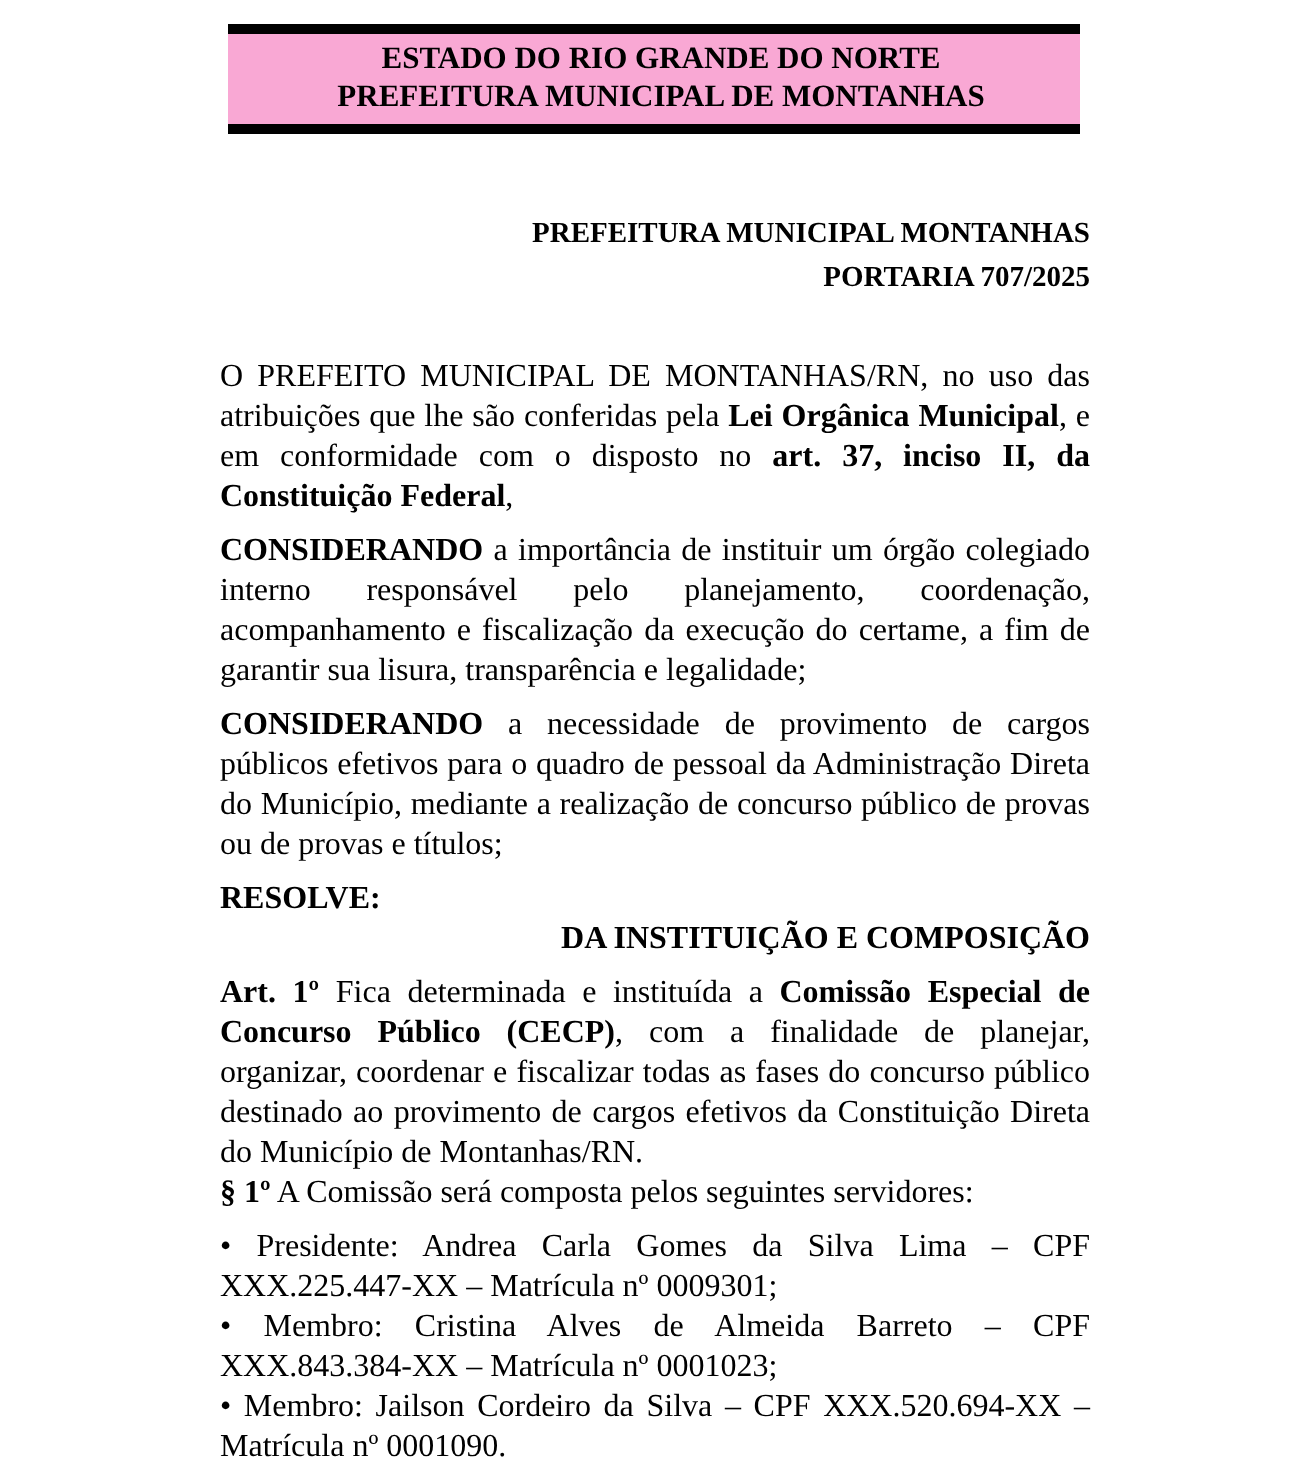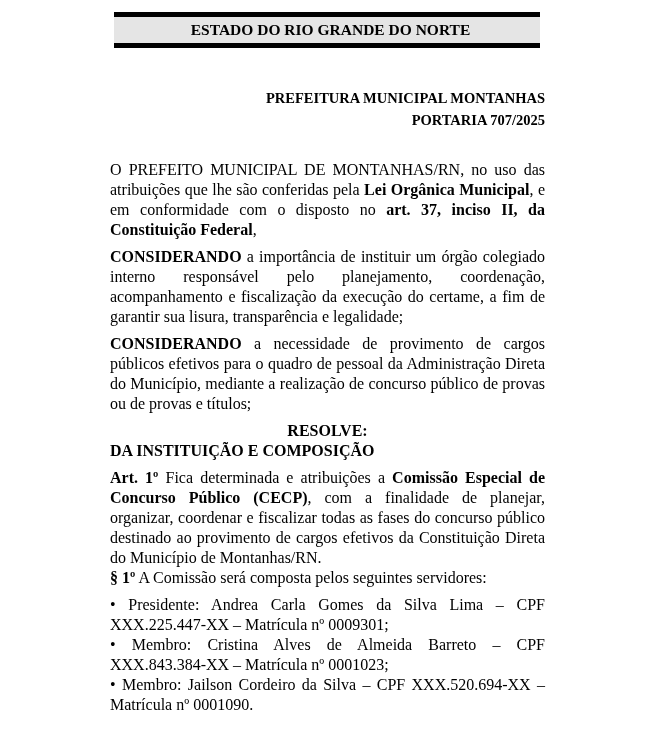--- a/index.html
+++ b/index.html
@@ -50,52 +50,53 @@
   }
   .doc-body p {
     margin: 0;
     padding: 0;
   }
   .k-paragraph-first { margin-top: 0 !important; }
   .k-paragraph { margin-top: 7px !important; }
   .k-heading {
     margin-top: 7px !important;
     font-weight: bold;
-    text-align: center;
+    text-align: left;
   }
   .k-heading-continuation {
     margin-top: 0 !important;
     font-weight: bold;
-    text-align: left;
+    text-align: right;
   }
   .k-continuation { margin-top: 0 !important; }
   .k-bullet-first { margin-top: 7px !important; }
   .k-bullet { margin-top: 0 !important; }
   b { font-weight: bold; }
 </style>
 </head>
 <body style="background: rgb(255, 255, 255); color: rgb(0, 0, 0);">
 
 <div class="page">
 
-  <div class="banner" style="background: #e5e5e5; border-top-color: rgb(0, 0, 0); border-bottom-color: rgb(0, 0, 0); padding-left: 13px;">
+  <div class="banner" style="background: #f9a8d4; border-top-color: rgb(0, 0, 0); border-bottom-color: rgb(0, 0, 0); padding-left: 13px;">
     <div>ESTADO DO RIO GRANDE DO NORTE</div>
+    <div>PREFEITURA MUNICIPAL DE MONTANHAS</div>
   </div>
 
   <div class="doc-title">
     <div>PREFEITURA MUNICIPAL MONTANHAS</div>
     <div>PORTARIA 707/2025</div>
   </div>
 
   <div class="doc-body">
       <p class="k-paragraph-first"><span>O PREFEITO MUNICIPAL DE MONTANHAS/RN, no uso das atribuições que lhe são conferidas pela </span><b>Lei Orgânica Municipal</b><span>, e em conformidade com o disposto no </span><b>art. 37, inciso II, da Constituição Federal</b><span>,</span></p>
       <p class="k-paragraph"><b>CONSIDERANDO</b><span> a importância de instituir um órgão colegiado interno responsável pelo planejamento, coordenação, acompanhamento e fiscalização da execução do certame, a fim de garantir sua lisura, transparência e legalidade;</span></p>
       <p class="k-paragraph"><b>CONSIDERANDO</b><span> a necessidade de provimento de cargos públicos efetivos para o quadro de pessoal da Administração Direta do Município, mediante a realização de concurso público de provas ou de provas e títulos;</span></p>
       <p class="k-heading"><b>RESOLVE:</b></p>
       <p class="k-heading-continuation"><b>DA INSTITUIÇÃO E COMPOSIÇÃO</b></p>
-      <p class="k-paragraph"><b>Art. 1º</b><span> Fica determinada e atribuições a </span><b>Comissão Especial de Concurso Público (CECP)</b><span>, com a finalidade de planejar, organizar, coordenar e fiscalizar todas as fases do concurso público destinado ao provimento de cargos efetivos da Constituição Direta do Município de Montanhas/RN.</span></p>
+      <p class="k-paragraph"><b>Art. 1º</b><span> Fica determinada e instituída a </span><b>Comissão Especial de Concurso Público (CECP)</b><span>, com a finalidade de planejar, organizar, coordenar e fiscalizar todas as fases do concurso público destinado ao provimento de cargos efetivos da Constituição Direta do Município de Montanhas/RN.</span></p>
       <p class="k-continuation"><b>§ 1º</b><span> A Comissão será composta pelos seguintes servidores:</span></p>
       <p class="k-bullet-first"><span>• Presidente: Andrea Carla Gomes da Silva Lima – CPF XXX.225.447-XX – Matrícula nº 0009301;</span></p>
       <p class="k-bullet"><span>• Membro: Cristina Alves de Almeida Barreto – CPF XXX.843.384-XX – Matrícula nº 0001023;</span></p>
       <p class="k-bullet"><span>• Membro: Jailson Cordeiro da Silva – CPF XXX.520.694-XX – Matrícula nº 0001090.</span></p>
     </div>
 
 </div>
 
 </body></html>

